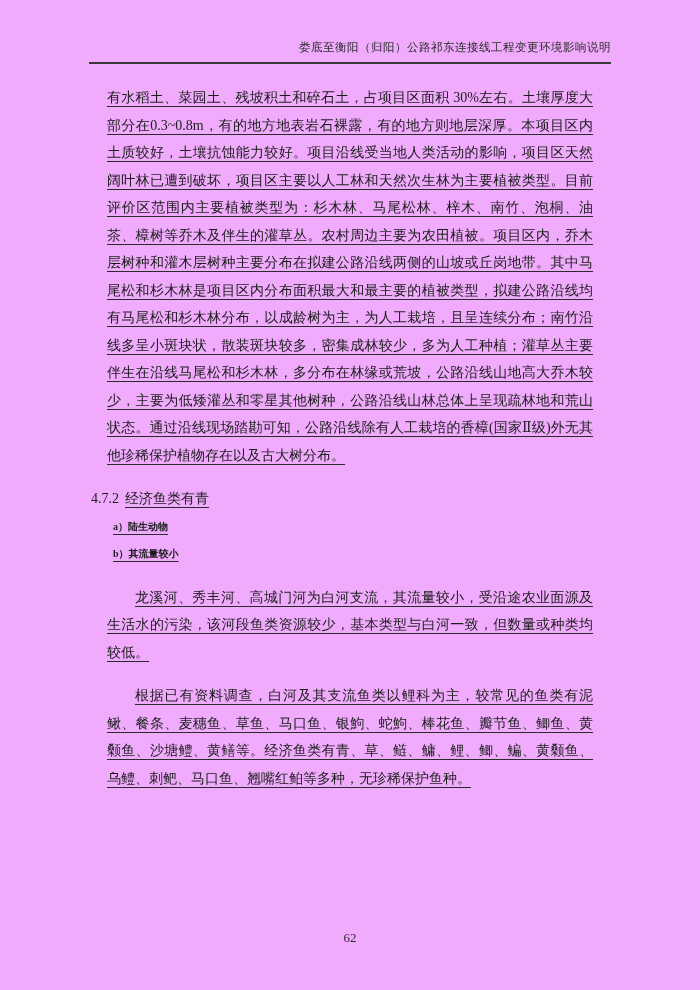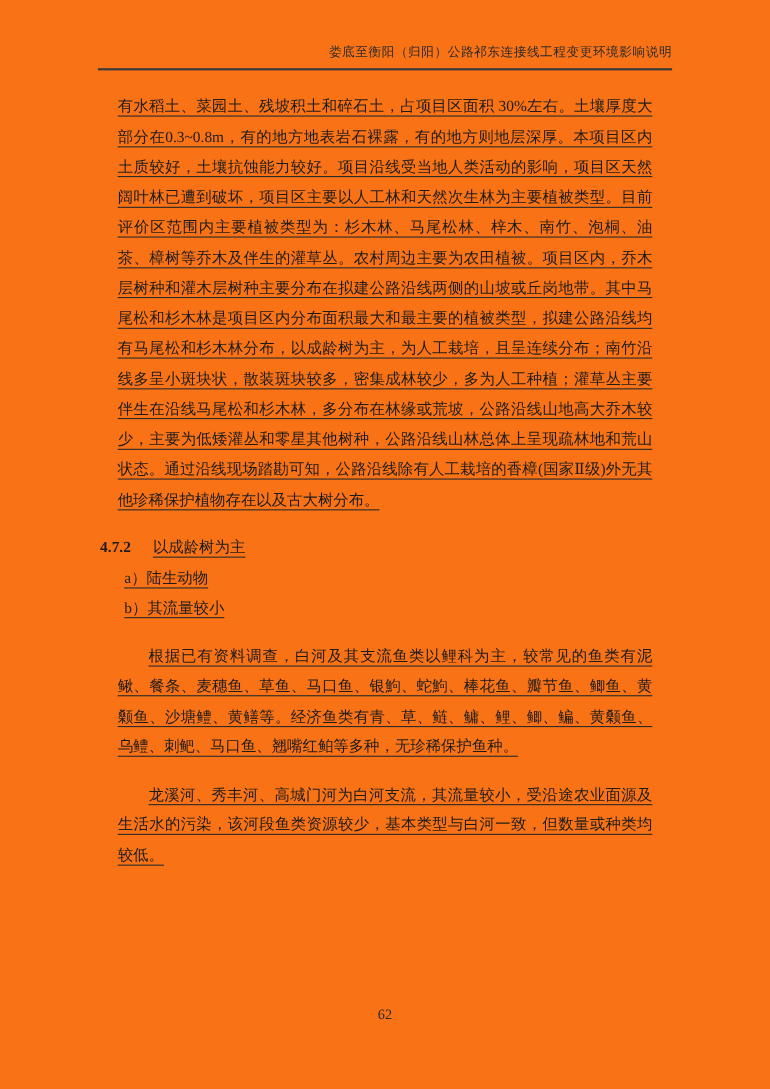--- a/index.html
+++ b/index.html
@@ -5,21 +5,21 @@
   html, body {
     margin: 0;
     padding: 0;
     background: #e8e8e8;
   }
   .page {
     position: relative;
     width: 700px;
     height: 990px;
     margin: 0 auto;
-    background: #f97316;
+    background: #f0abfc;
     font-family: "Liberation Serif", "DejaVu Serif", serif;
     color: #1c1c1c;
     overflow: hidden;
     box-sizing: border-box;
   }
   .header {
     width: 522px;
     margin: 0 auto;
     padding-top: 40px;
   }
@@ -56,33 +56,32 @@
   .indent-2 {
     text-indent: 28px;
   }
   .section-heading {
     margin: 0;
     font-size: 14px;
     line-height: 27.5px;
     font-weight: normal;
   }
   .section-number {
-    margin-right: 20px;
-    font-weight: bold;
+    margin-right: 6px;
   }
   .sub-heading {
     margin: 0;
     padding-left: 22px;
-    font-size: 14px;
+    font-size: 10px;
     line-height: 27.5px;
-    font-weight: normal;
+    font-weight: bold;
   }
   .footer {
     position: absolute;
-    bottom: 60px;
+    bottom: 44px;
     left: 0;
     width: 100%;
     text-align: center;
     font-size: 13px;
     color: #2a2a2a;
   }
 </style>
 </head>
 <body>
 
@@ -91,35 +90,35 @@
   <div class="header">
     <div class="header-title">娄底至衡阳（归阳）公路祁东连接线工程变更环境影响说明</div>
     <hr class="header-rule">
   </div>
 
   <div class="body-text">
 
     <p class="para u">有水稻土、菜园土、残坡积土和碎石土，占项目区面积 30%左右。土壤厚度大部分在0.3~0.8m，有的地方地表岩石裸露，有的地方则地层深厚。本项目区内土质较好，土壤抗蚀能力较好。项目沿线受当地人类活动的影响，项目区天然阔叶林已遭到破坏，项目区主要以人工林和天然次生林为主要植被类型。目前评价区范围内主要植被类型为：杉木林、马尾松林、梓木、南竹、泡桐、油茶、樟树等乔木及伴生的灌草丛。农村周边主要为农田植被。项目区内，乔木层树种和灌木层树种主要分布在拟建公路沿线两侧的山坡或丘岗地带。其中马尾松和杉木林是项目区内分布面积最大和最主要的植被类型，拟建公路沿线均有马尾松和杉木林分布，以成龄树为主，为人工栽培，且呈连续分布；南竹沿线多呈小斑块状，散装斑块较多，密集成林较少，多为人工种植；灌草丛主要伴生在沿线马尾松和杉木林，多分布在林缘或荒坡，公路沿线山地高大乔木较少，主要为低矮灌丛和零星其他树种，公路沿线山林总体上呈现疏林地和荒山状态。通过沿线现场踏勘可知，公路沿线除有人工栽培的香樟(国家Ⅱ级)外无其他珍稀保护植物存在以及古大树分布。</p>
 
     <h3 class="section-heading">
-      <span class="section-number">4.7.2</span><span class="u">以成龄树为主</span>
+      <span class="section-number">4.7.2</span><span class="u">经济鱼类有青</span>
     </h3>
 
     <h4 class="sub-heading">
       <span class="u">a）陆生动物</span>
     </h4>
 
 
     <h4 class="sub-heading">
       <span class="u">b）其流量较小</span>
     </h4>
 
+    <p class="para u indent-2">龙溪河、秀丰河、高城门河为白河支流，其流量较小，受沿途农业面源及生活水的污染，该河段鱼类资源较少，基本类型与白河一致，但数量或种类均较低。</p>
+
     <p class="para u indent-2">根据已有资料调查，白河及其支流鱼类以鲤科为主，较常见的鱼类有泥鳅、餐条、麦穗鱼、草鱼、马口鱼、银鮈、蛇鮈、棒花鱼、瓣节鱼、鲫鱼、黄颡鱼、沙塘鳢、黄鳝等。经济鱼类有青、草、鲢、鳙、鲤、鲫、鳊、黄颡鱼、乌鳢、刺鲃、马口鱼、翘嘴红鲌等多种，无珍稀保护鱼种。</p>
-
-    <p class="para u indent-2">龙溪河、秀丰河、高城门河为白河支流，其流量较小，受沿途农业面源及生活水的污染，该河段鱼类资源较少，基本类型与白河一致，但数量或种类均较低。</p>
 
   </div>
 
   <div class="footer">
     <span>62</span>
   </div>
 
 </div>
 
 </body></html>

